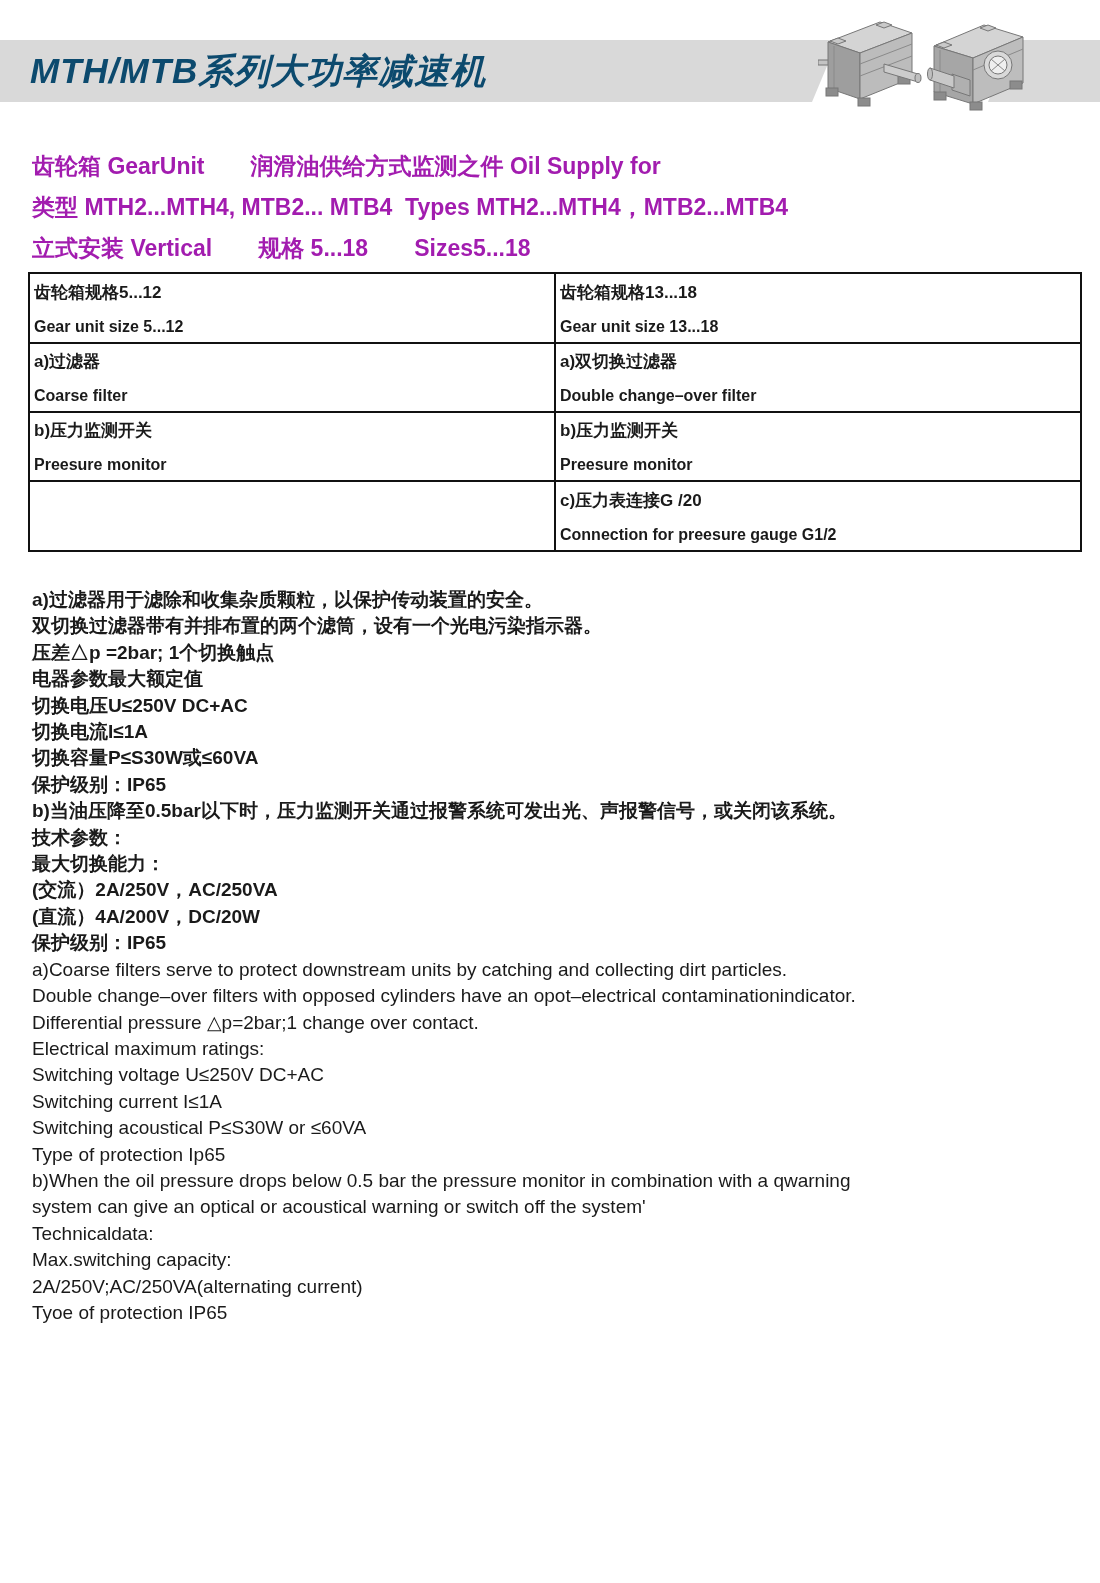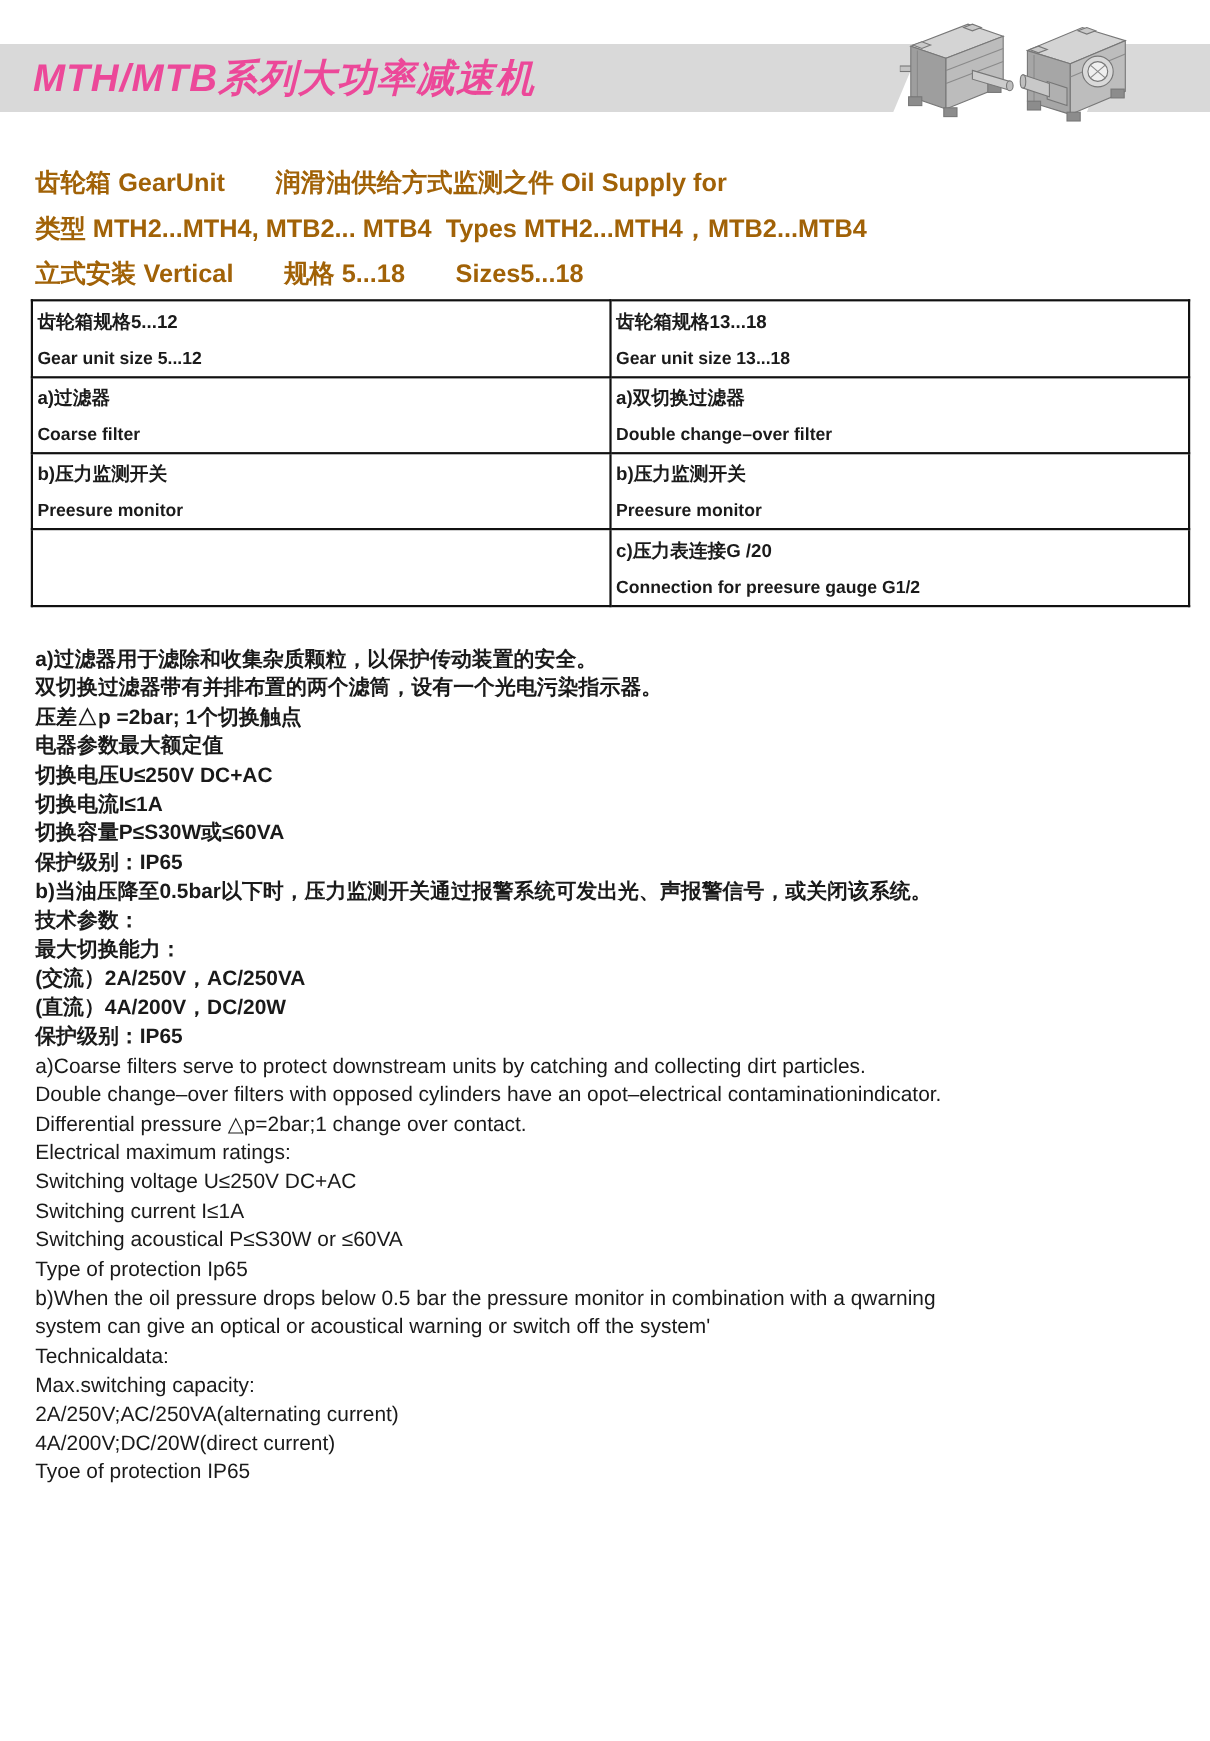--- a/index.html
+++ b/index.html
@@ -29,37 +29,37 @@
     background: #d9d9d9;
     clip-path: polygon(1012px 0, 1100px 0, 1100px 100%, 988px 100%);
   }
   .page-title {
     position: absolute;
     left: 30px; top: 48px;
     font-size: 35px;
     font-weight: bold;
     font-style: italic;
     letter-spacing: 1px;
-    color: #ec4899;
+    color: #0c4a6e;
     white-space: nowrap;
   }
   .gearbox-images {
     position: absolute;
     left: 818px; top: 12px;
     width: 212px; height: 100px;
   }
 
   
   .heading {
     position: absolute;
     left: 32px; top: 146px;
     width: 1040px;
     font-size: 23px;
     font-weight: bold;
-    color: #a16207;
+    color: #a21caf;
   }
   .heading .h-line {
     line-height: 41px;
     white-space: pre-wrap;
   }
 
   
   .spec-table {
     position: absolute;
     left: 28px; top: 272px;
@@ -232,17 +232,16 @@
     <div class="line en">Electrical maximum ratings:</div>
     <div class="line en">Switching voltage U≤250V DC+AC</div>
     <div class="line en">Switching current I≤1A</div>
     <div class="line en">Switching acoustical P≤S30W or ≤60VA</div>
     <div class="line en">Type of protection Ip65</div>
     <div class="line en">b)When the oil pressure drops below 0.5 bar the pressure monitor in combination with a qwarning</div>
     <div class="line en">system can give an optical or acoustical warning or switch off the system'</div>
     <div class="line en">Technicaldata:</div>
     <div class="line en">Max.switching capacity:</div>
     <div class="line en">2A/250V;AC/250VA(alternating current)</div>
-    <div class="line en">4A/200V;DC/20W(direct current)</div>
     <div class="line en">Tyoe of protection IP65</div>
   </div>
 
 </div>
 
 </body></html>

